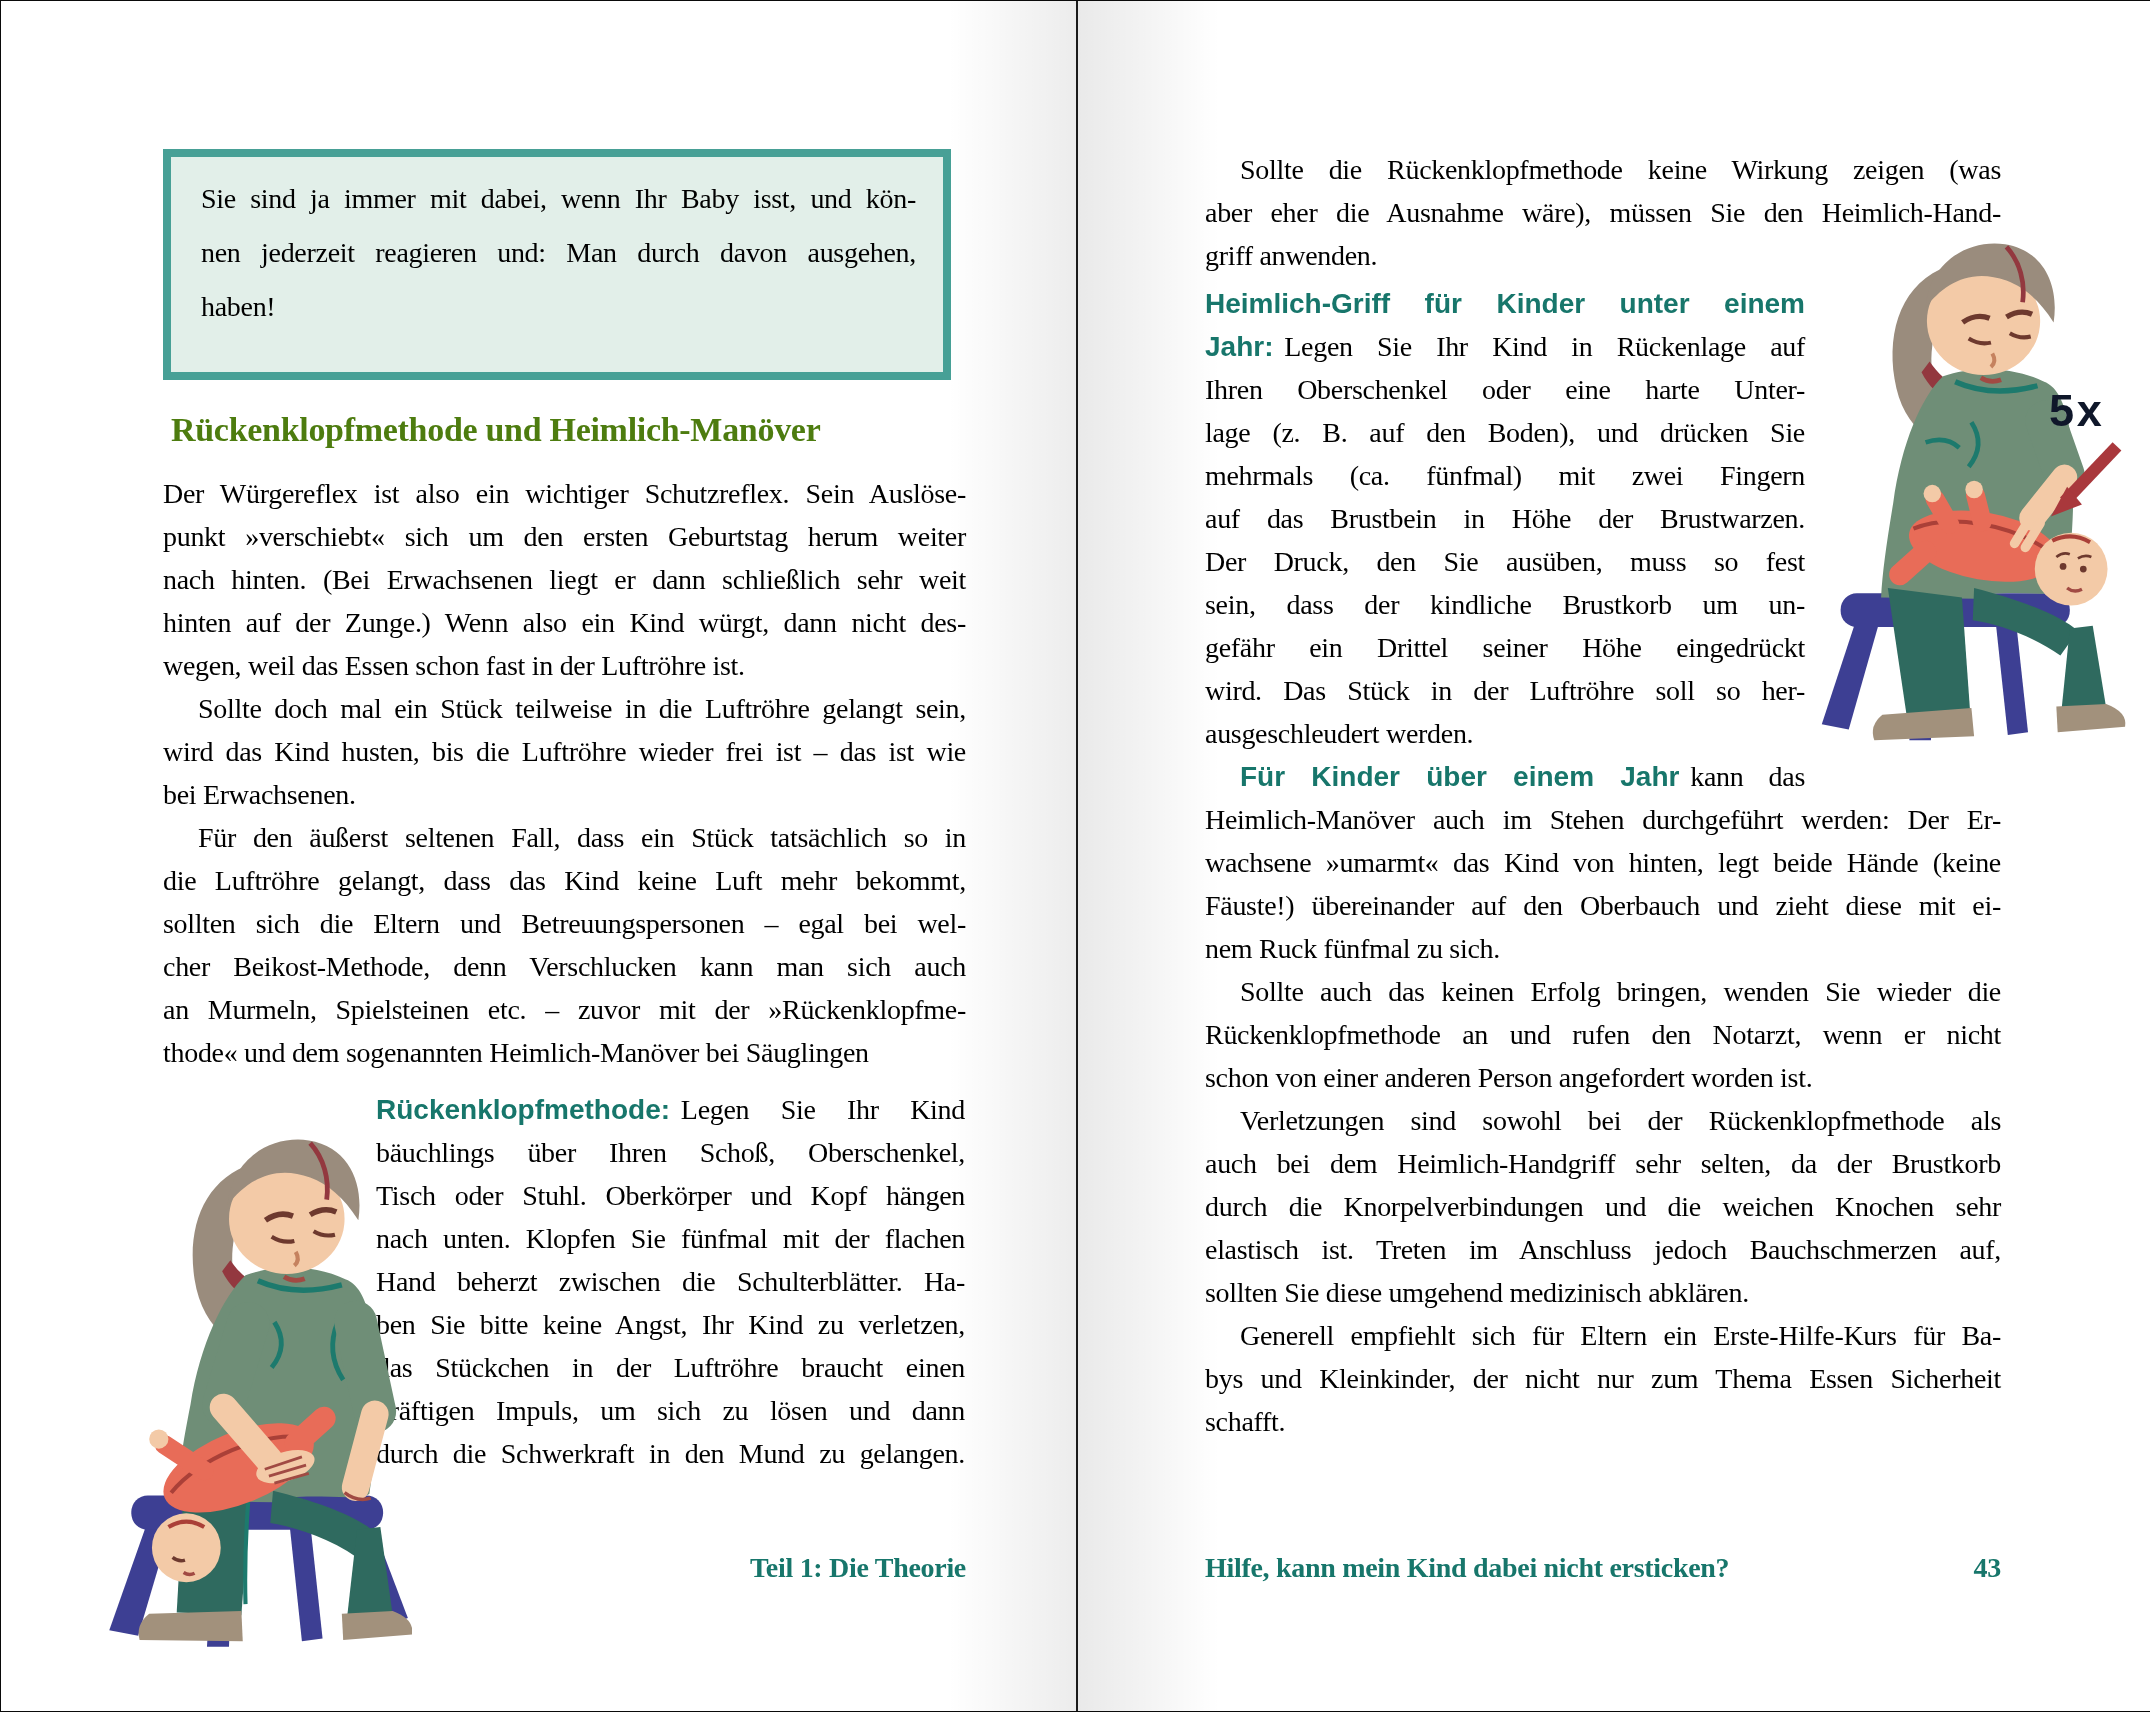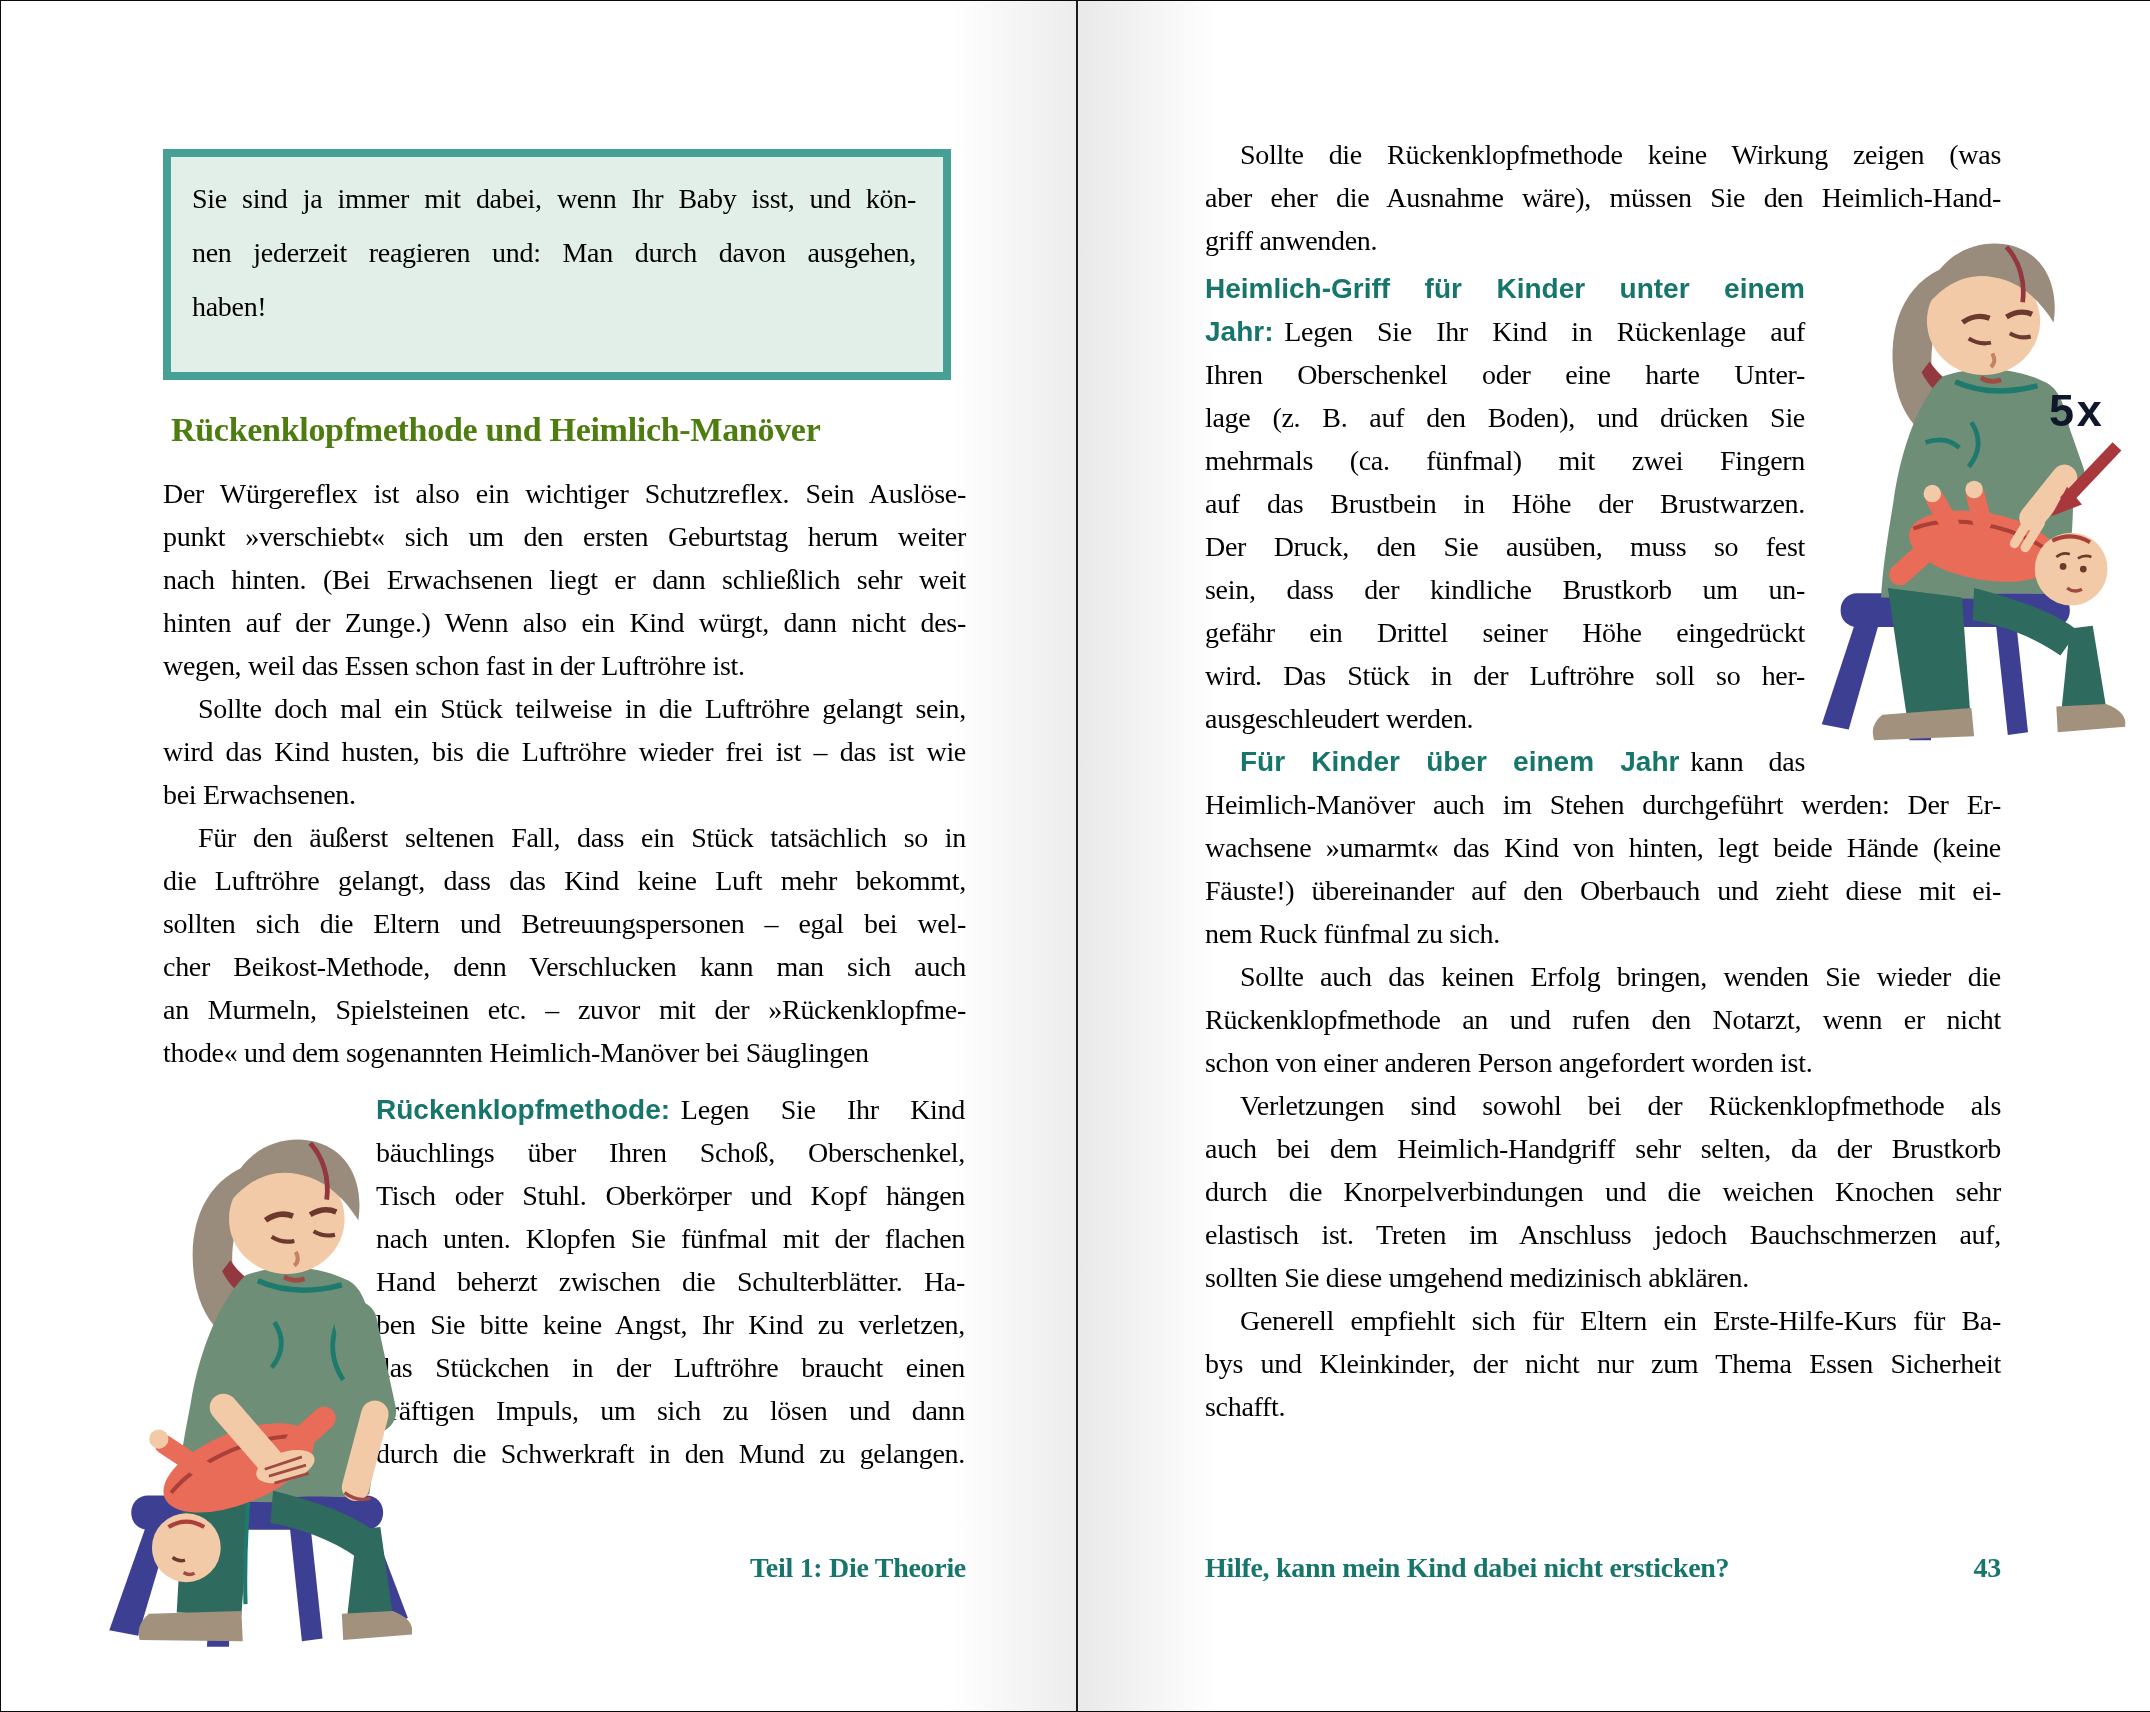--- a/index.html
+++ b/index.html
@@ -18,21 +18,21 @@
   .tl{text-align:justify;text-align-last:justify;white-space:nowrap;}
   .para .tl:last-child{text-align-last:left;}
   .jall .tl:last-child{text-align-last:justify;}
   .indent .tl:first-child{padding-left:35px;box-sizing:border-box;}
 
   .body-col{position:absolute;font-size:28px;line-height:43px;letter-spacing:-0.3px;}
 
   .info-box{
     position:absolute;left:162px;top:148px;width:788px;height:231px;box-sizing:border-box;
     border:8.8px solid #47a096;background:#e2efe9;
-    padding:15px 27px 0 21px;font-size:28px;line-height:54px;letter-spacing:-0.3px;
+    padding:15px 27px 0 30px;font-size:28px;line-height:54px;letter-spacing:-0.3px;
   }
   .section-heading{
     position:absolute;left:170px;top:410px;width:803px;
     font-size:34px;font-weight:bold;color:#4d7c0f;letter-spacing:-0.3px;
   }
   .runin{color:#17766b;font-family:"Liberation Sans",sans-serif;font-weight:bold;
     letter-spacing:0;margin-right:10.8px;}
   .hline{color:#17766b;font-family:"Liberation Sans",sans-serif;font-weight:bold;letter-spacing:0;}
 
   .method-block{margin-left:213px;width:589px;margin-top:13.5px;}
@@ -158,21 +158,21 @@
         <line x1="446" y1="434" x2="418" y2="540" stroke="#f3caa7" stroke-width="40" stroke-linecap="round"></line>
         <path d="M402,548 q18,14 38,8" stroke="#a14a43" stroke-width="5" fill="none"></path>
       </svg>
     </div>
 
     <div class="footer footer-left">Teil 1: Die Theorie</div>
   </div>
 
   <div>
 
-    <div class="body-col" style="left:1204px;top:132px;width:796px;">
+    <div class="body-col" style="left:1204px;top:147px;width:796px;">
       <div class="para indent">
           <div class="tl">Sollte die Rückenklopfmethode keine Wirkung zeigen (was</div>
           <div class="tl">aber eher die Ausnahme wäre), müssen Sie den Heimlich-Hand-</div>
           <div class="tl">griff anwenden.</div>
         </div>
 
       <div class="para narrow-block">
         <div class="tl hline">Heimlich-Griff für Kinder unter einem</div>
         <div class="tl">
           <span class="runin">Jahr:</span><span>Legen Sie Ihr Kind in Rückenlage auf</span>

